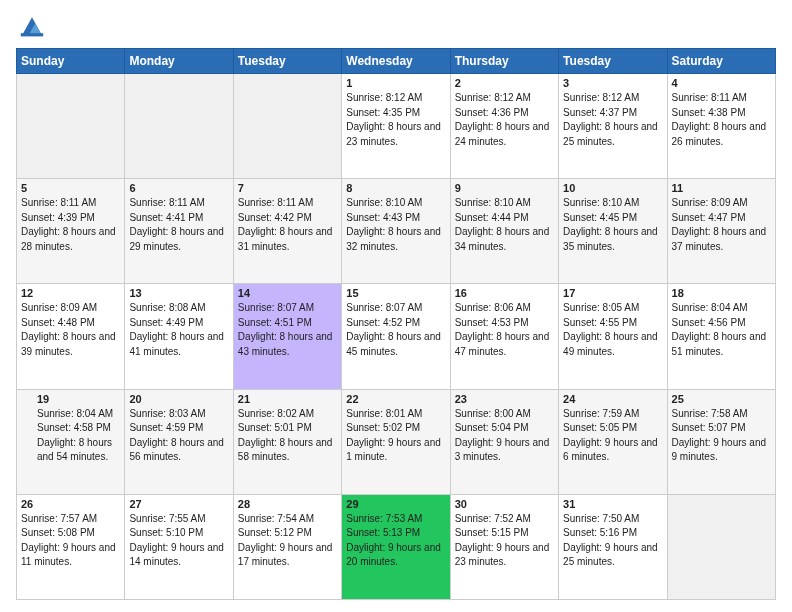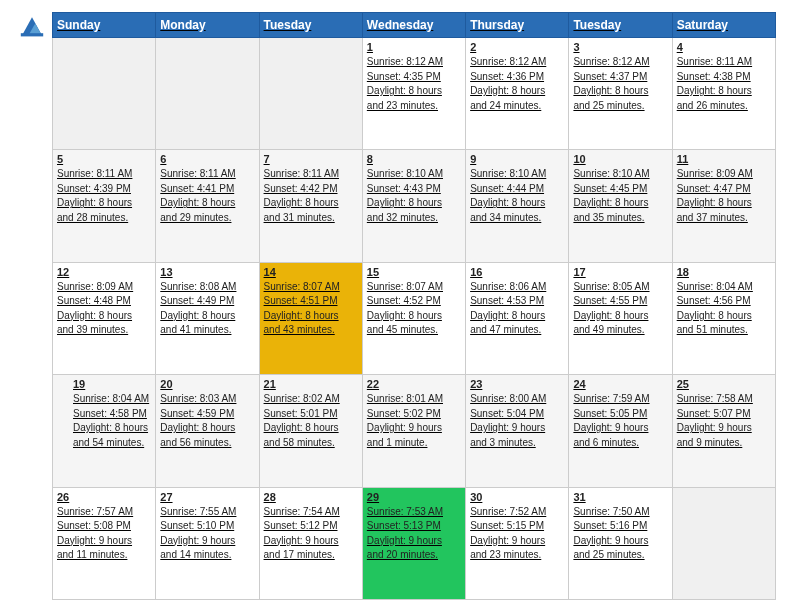--- a/index.html
+++ b/index.html
@@ -8,22 +8,21 @@
       background: #fff;
       width: 792px;
       height: 612px;
       overflow: hidden;
     }
     .page {
       width: 792px;
       height: 612px;
       padding: 12px 16px;
       display: flex;
-      flex-direction: row;
-      text-decoration: underline;
+      flex-direction: column;
     }
     .header {
       display: flex;
       justify-content: space-between;
       align-items: flex-start;
       margin-bottom: 8px;
     }
     .logo {
       display: flex;
       align-items: center;
@@ -193,21 +192,21 @@
         </tr>
         <tr>
           <td style="background-color: rgb(255, 255, 255); margin-left: 44px;">
             <span class="day-number">12</span>
             <div class="day-info">Sunrise: 8:09 AM<br>Sunset: 4:48 PM<br>Daylight: 8 hours and 39 minutes.</div>
           </td>
           <td style="background-color: rgb(255, 255, 255);">
             <span class="day-number">13</span>
             <div class="day-info">Sunrise: 8:08 AM<br>Sunset: 4:49 PM<br>Daylight: 8 hours and 41 minutes.</div>
           </td>
-          <td style="background-color: #eab308;">
+          <td style="background-color: #c4b5fd;">
             <span class="day-number">14</span>
             <div class="day-info">Sunrise: 8:07 AM<br>Sunset: 4:51 PM<br>Daylight: 8 hours and 43 minutes.</div>
           </td>
           <td style="background-color: rgb(255, 255, 255);">
             <span class="day-number">15</span>
             <div class="day-info">Sunrise: 8:07 AM<br>Sunset: 4:52 PM<br>Daylight: 8 hours and 45 minutes.</div>
           </td>
           <td style="background-color: rgb(255, 255, 255);">
             <span class="day-number">16</span>
             <div class="day-info">Sunrise: 8:06 AM<br>Sunset: 4:53 PM<br>Daylight: 8 hours and 47 minutes.</div>

